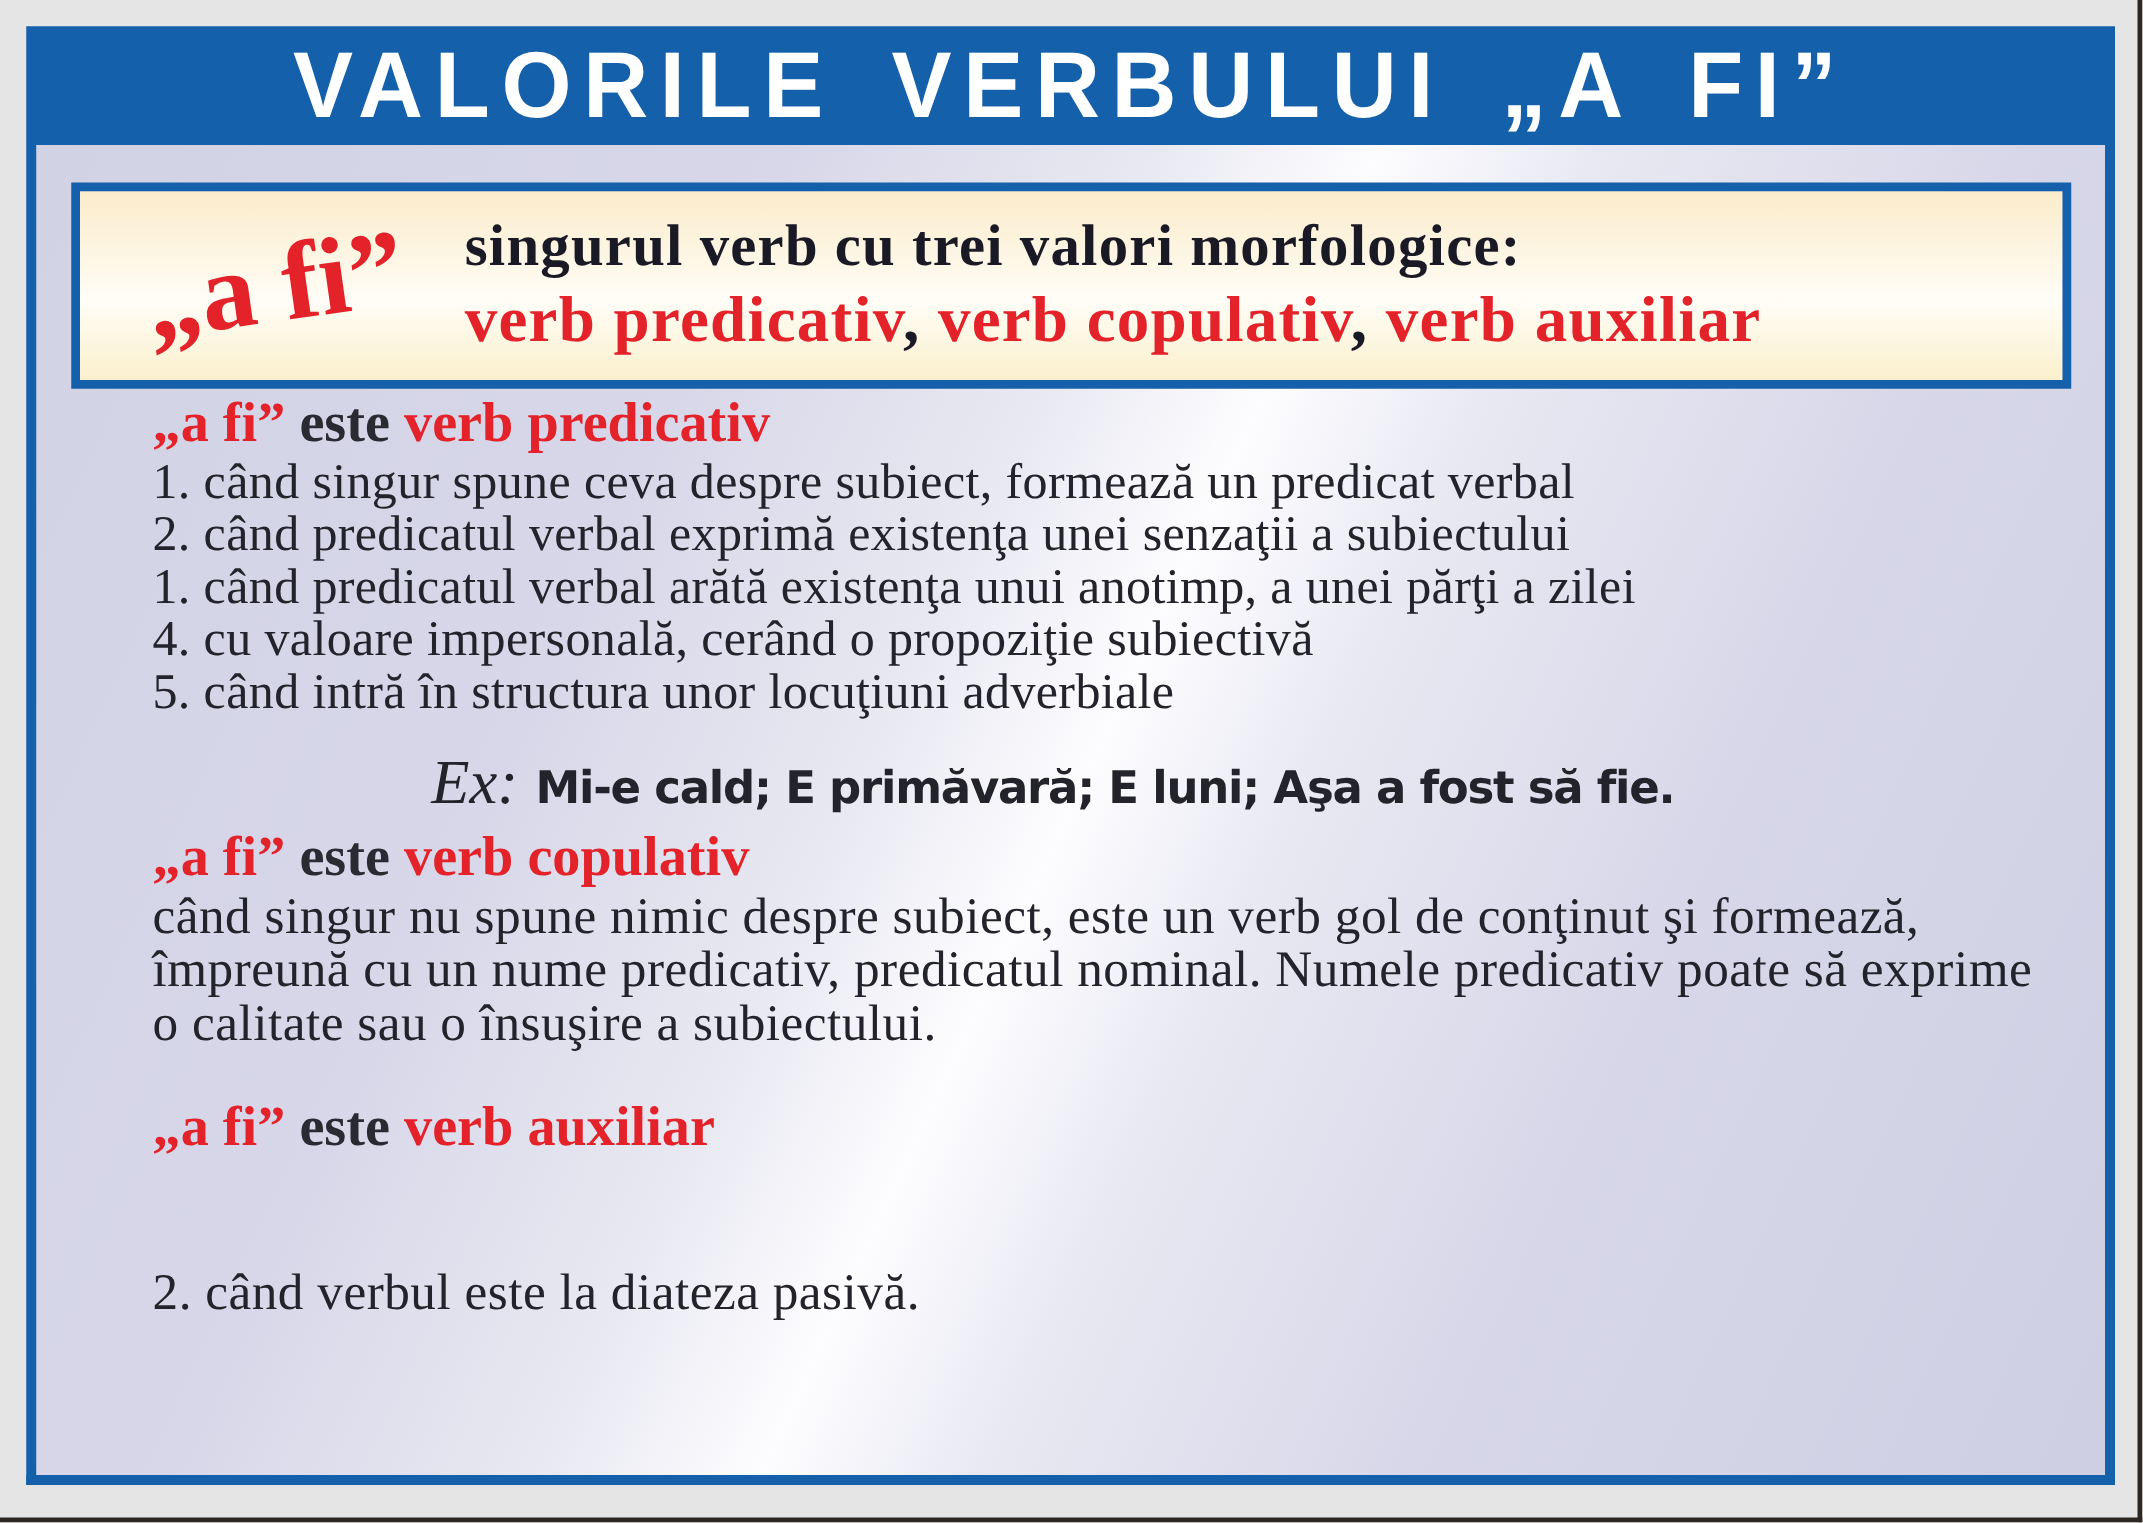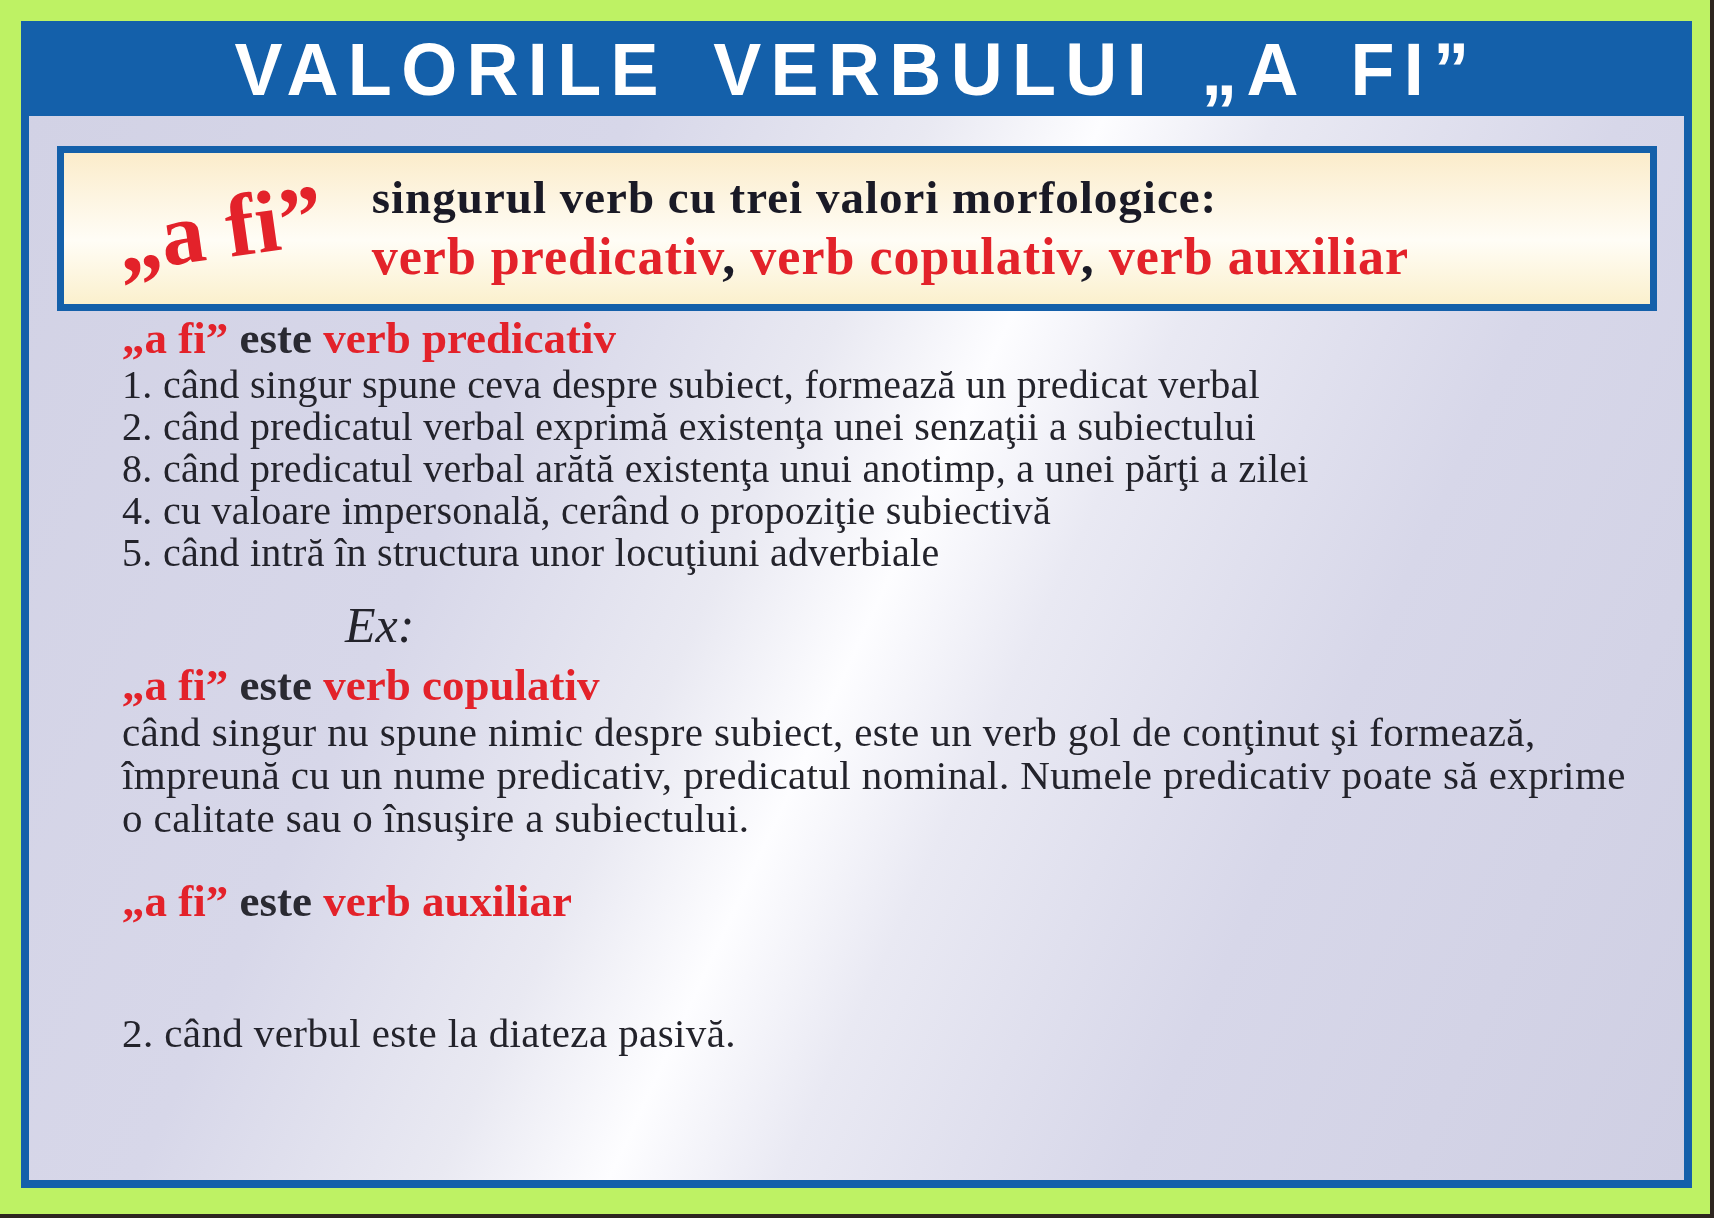--- a/index.html
+++ b/index.html
@@ -2,21 +2,21 @@
 <html><head>
 <meta charset="utf-8">
 <style>
   * { margin: 0; padding: 0; box-sizing: border-box; }
   html, body { background: #ffffff; }
   body { width: 1714px; height: 1218px; font-family: "Liberation Serif", serif; }
 
   .poster {
     position: relative;
     width: 1714px; height: 1218px;
-    background: #bef264;
+    background: #e5e5e5;
     border-right: 4px solid #2E2620;
     border-bottom: 4px solid #2E2620;
     overflow: hidden;
   }
 
   
   .banner {
     position: absolute; left: 21px; top: 21px;
     width: 1671px; height: 95px;
     background: #1460AA;
@@ -145,27 +145,28 @@
       <div class="intro-line1">singurul verb cu trei valori morfologice:</div>
       <div class="intro-line2"><span>verb predicativ</span><span class="sep">, </span><span>verb copulativ</span><span class="sep">, </span><span>verb auxiliar</span></div>
     </div>
   </div>
 
   <div class="section-heading" style="top: 316px; text-align: center;"><span>„a fi”</span><span class="connector"> este </span><span>verb predicativ</span></div>
 
   <div class="body-lines" style="top: 364px;">
     <div class="body-line">1. când singur spune ceva despre subiect, formează un predicat verbal</div>
     <div class="body-line">2. când predicatul verbal exprimă existenţa unei senzaţii a subiectului</div>
-    <div class="body-line">8. când predicatul verbal arătă existenţa unui anotimp, a unei părţi a zilei</div>
+    <div class="body-line">1. când predicatul verbal arătă existenţa unui anotimp, a unei părţi a zilei</div>
     <div class="body-line">4. cu valoare impersonală, cerând o propoziţie subiectivă</div>
     <div class="body-line">5. când intră în structura unor locuţiuni adverbiale</div>
   </div>
 
   <div class="example">
     <span class="example-label">Ex:</span>
+    <span class="example-text">Mi-e cald;  E primăvară;  E luni;  Aşa a fost să fie.</span>
   </div>
 
   <div class="section-heading" style="top: 663px;"><span>„a fi”</span><span class="connector"> este </span><span>verb copulativ</span></div>
 
   <div class="body-par" style="top: 711px; width: 1520px;">când singur nu spune nimic despre subiect, este un verb gol de conţinut şi formează, împreună cu un nume predicativ,  predicatul nominal. Numele predicativ poate să exprime o calitate sau o însuşire a subiectului.</div>
 
   <div class="section-heading" style="top: 879px;"><span>„a fi”</span><span class="connector"> este </span><span>verb auxiliar</span></div>
 
 
   <div class="body-par" style="top: 1012px; width: 1535px;">2. când verbul este la diateza pasivă.</div>

